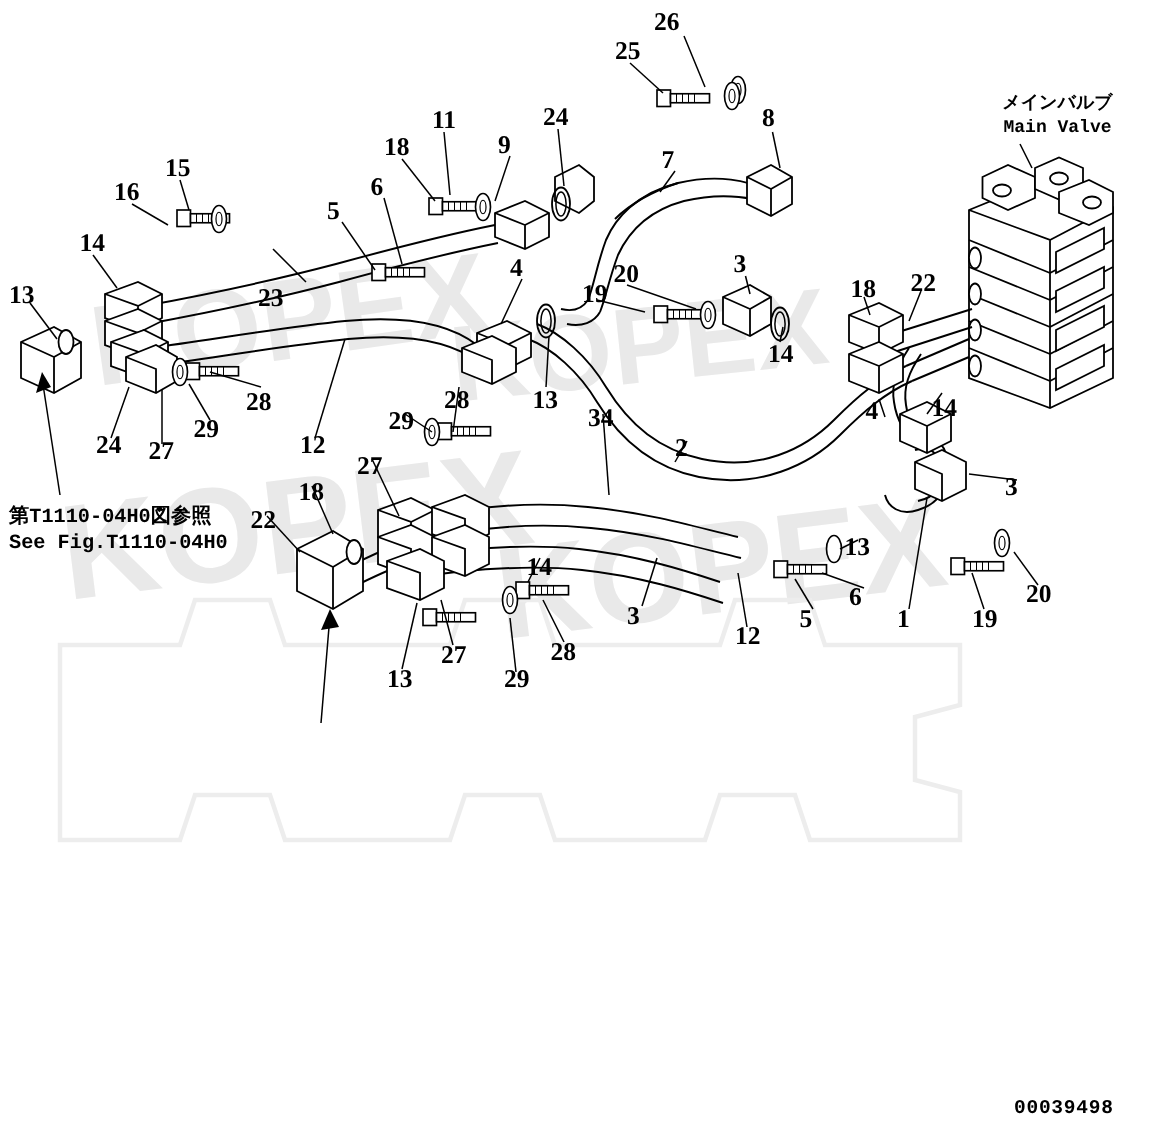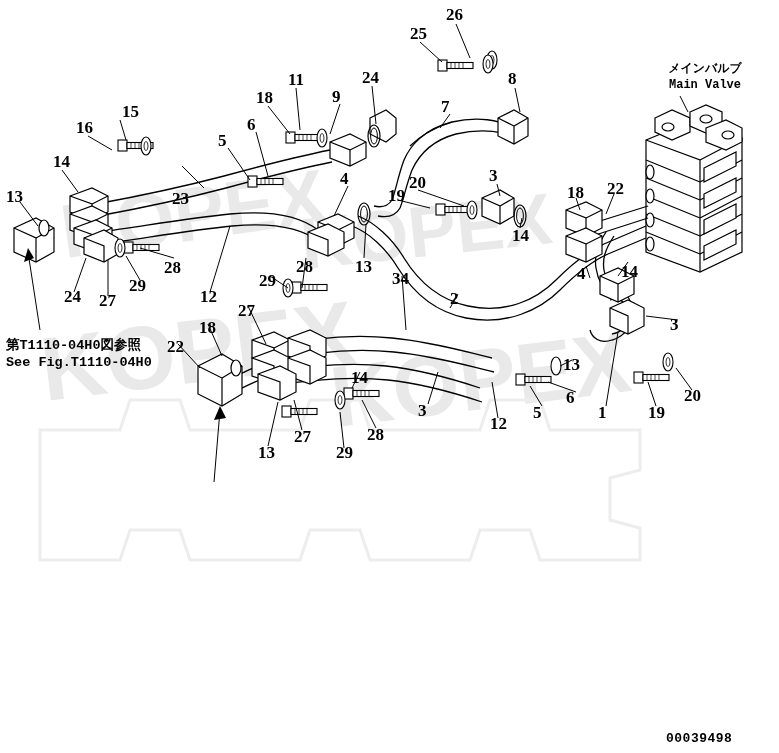--- a/index.html
+++ b/index.html
@@ -50,20 +50,21 @@
     line-height: 1.3;
     text-align: center;
   }
   .drawing-id {
     position: absolute;
     font-family: "Liberation Mono", monospace;
     font-size: 13px;
     font-weight: bold;
     letter-spacing: 0.5px;
     color: #000000;
+    margin-left: 10px;
   }
   .wm {
     position: absolute;
     font-family: "Liberation Sans", sans-serif;
     font-weight: bold;
     color: #e9e9e9;
     user-select: none;
     pointer-events: none;
   }
 </style>
@@ -361,29 +362,29 @@
   </svg>
 
   <div class="label-jp" style="left:650px; top:62px; width:110px;">メインバルブ
 Main Valve</div>
 
   <div class="note" style="left:6px; top:338px;">第T1110-04H0図参照
 See Fig.T1110-04H0</div>
 
   <div class="drawing-id" style="left:666px; top:731px;">00039498</div>
 
-  <div class="callout" style="left:446px; top:6px;">26</div>
+  <div class="callout" style="left:436px; top:6px;">26</div>
   <div class="callout" style="left:410px; top:25px;">25</div>
   <div class="callout" style="left:508px; top:70px;">8</div>
   <div class="callout" style="left:362px; top:69px;">24</div>
   <div class="callout" style="left:441px; top:98px;">7</div>
   <div class="callout" style="left:288px; top:71px;">11</div>
   <div class="callout" style="left:256px; top:89px;">18</div>
   <div class="callout" style="left:332px; top:88px;">9</div>
-  <div class="callout" style="left:110px; top:103px;margin-left:12px;">15</div>
+  <div class="callout" style="left:110px; top:103px;">15</div>
   <div class="callout" style="left:76px; top:119px;text-align:center;">16</div>
   <div class="callout" style="left:247px; top:116px;">6</div>
   <div class="callout" style="left:218px; top:132px;">5</div>
   <div class="callout" style="left:172px; top:150px;margin-top:40px;">23</div>
   <div class="callout" style="left:53px; top:153px;">14</div>
   <div class="callout" style="left:489px; top:167px;">3</div>
   <div class="callout" style="left:340px; top:170px;">4</div>
   <div class="callout" style="left:388px; top:187px;">19</div>
   <div class="callout" style="left:409px; top:174px;">20</div>
   <div class="callout" style="left:567px; top:184px;">18</div>

